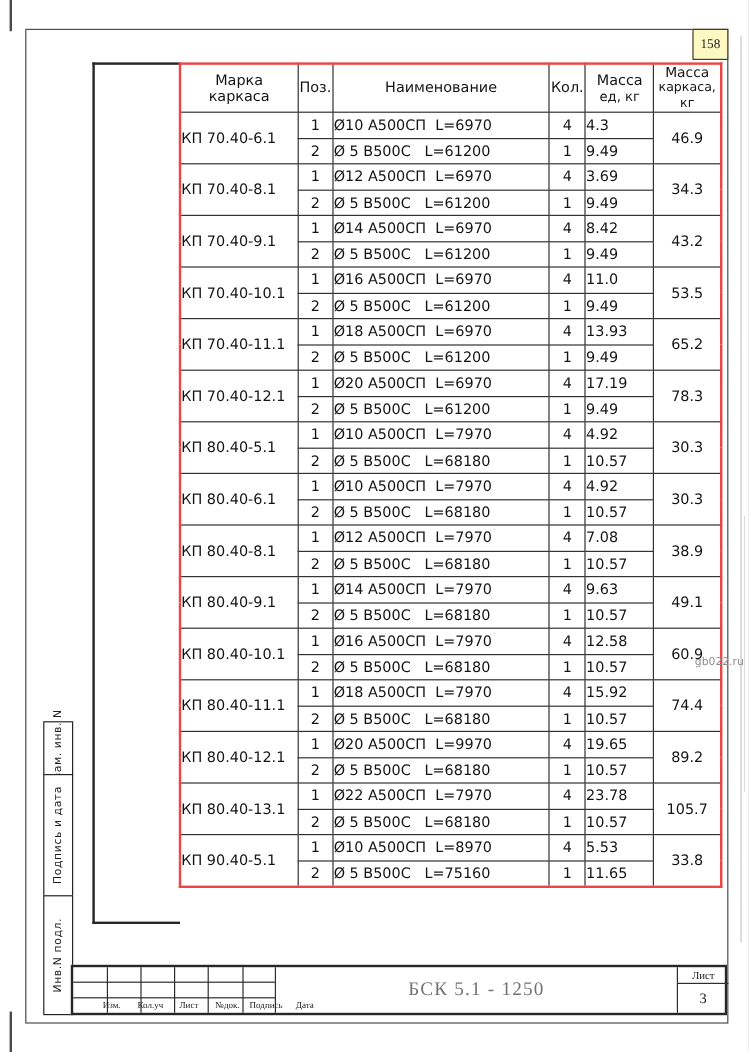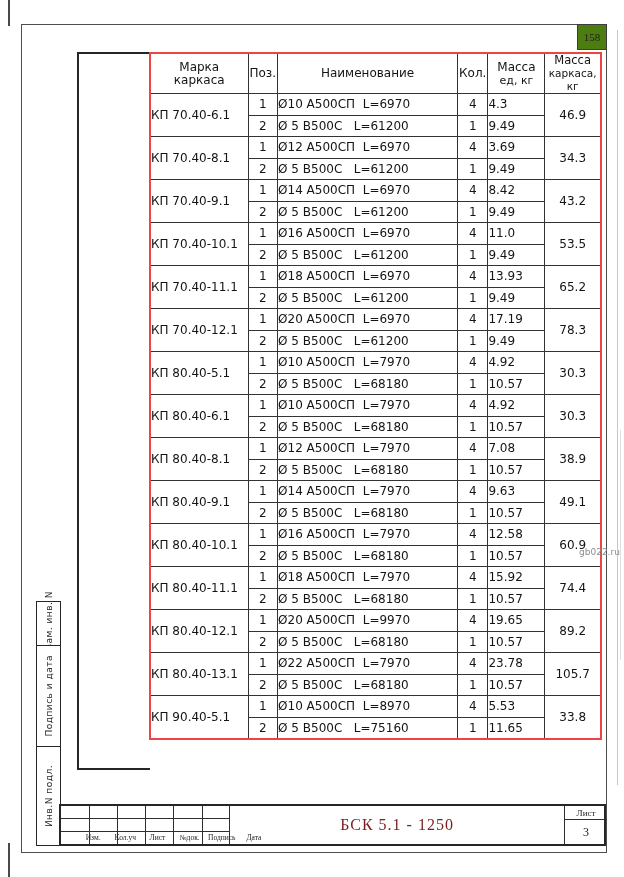--- a/index.html
+++ b/index.html
@@ -6,21 +6,21 @@
   body { background:#9a9a9a; font-family:"DejaVu Sans", sans-serif; }
   .page {
     position:relative; width:624px; height:877px; background:#ffffff;
     overflow:hidden; color:#1c1c1c;
   }
   
   .frame { position:absolute; left:21px; top:24px; width:586px; height:829px;
     border:1px solid #4d4d4d; }
   
   .pagenum-box { position:absolute; left:577px; top:24px; width:30px; height:26px;
-    border:1px solid #3d3d3d; background:#4d7c0f; display:flex; align-items:center; justify-content:center;
+    border:1px solid #3d3d3d; background:#fef9c3; display:flex; align-items:center; justify-content:center;
     font-family:"Liberation Serif", serif; font-size:11px; color:#222; }
   
   .sketch-col { position:absolute; left:77px; top:52px; width:73px; height:718px;
     border:2px solid #262626; border-right:none; }
   
   table.spec { position:absolute; left:149px; top:52px; border-collapse:collapse;
     table-layout:fixed; border:2px solid #ef4444; }
   table.spec th, table.spec td { border:1px solid #333; font-weight:normal;
     vertical-align:middle; color:#141414; }
   table.spec th { height:40px; font-size:12px; line-height:13px; text-align:center; padding:0 1px; }
@@ -42,21 +42,21 @@
   .tb-cells { position:absolute; left:0; top:0; width:169px; height:100%;
     border-right:1px solid #2e2e2e; }
   .tb-hline { position:absolute; left:0; width:169px; height:1px; background:#2e2e2e; }
   .tb-vline { position:absolute; top:0; width:1px; height:100%; background:#2e2e2e; }
   .tb-labels { position:absolute; left:16px; bottom:0; width:193px; height:13px;
     display:flex; }
   .tb-labels span { flex:1 1 0; display:flex; align-items:center; justify-content:center;
     font-family:"Liberation Serif", serif; font-size:7.5px; color:#222; white-space:nowrap; overflow:hidden; }
   .tb-center { position:absolute; left:169px; top:0; width:334px; height:100%;
     display:flex; align-items:center; justify-content:center;
-    font-family:"Liberation Serif", serif; font-size:16px; letter-spacing:1px; color:#7f1d1d; }
+    font-family:"Liberation Serif", serif; font-size:16px; letter-spacing:1px; color:#737373; }
   .tb-right { position:absolute; left:503px; top:0; width:43px; height:100%;
     border-left:1px solid #2e2e2e; }
   .tb-sheet-label { height:14px; border-bottom:1px solid #2e2e2e; display:flex;
     align-items:center; justify-content:center; font-family:"Liberation Serif", serif;
     font-size:9px; color:#222; }
   .tb-sheet-num { height:24px; display:flex; align-items:center; justify-content:center;
     font-family:"Liberation Serif", serif; font-size:12px; color:#1a1a1a; }
   
   .watermark { position:absolute; left:579px; top:547px; font-size:9px; color:#8d8d8d; }
   .artifact { position:absolute; background:#4a4a4a; }

